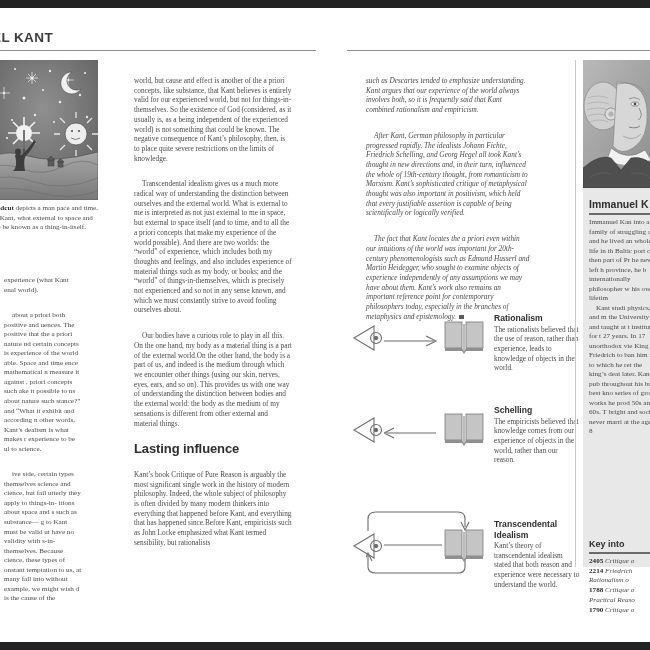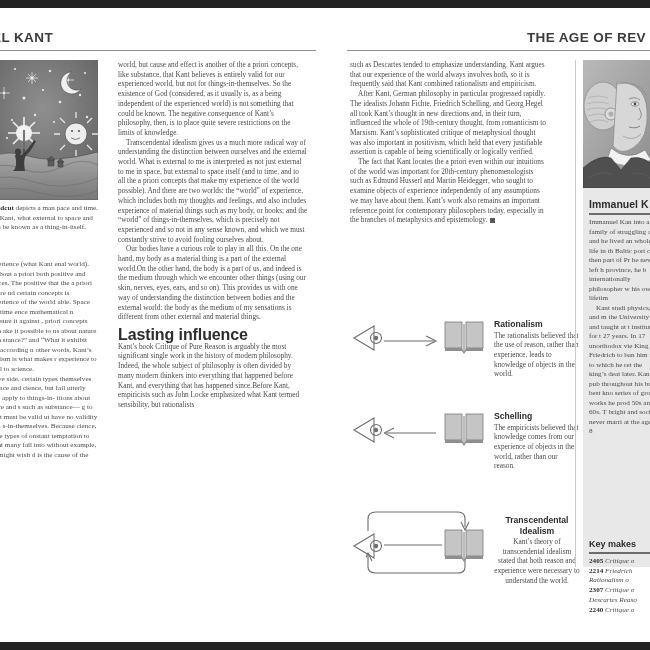--- a/index.html
+++ b/index.html
@@ -55,35 +55,35 @@
   
   .col {
     position: absolute;
     top: 52px;
     width: 99px;
     font-size: 7.15px;
     line-height: 9.55px;
     color: #4a4a4a;
     text-align: left;
   }
-  .col p { margin: 0; }
+  .col p { margin: 16px; }
   .col p.ind { text-indent: 8px; }
   .col1 { left: -12px; width: 110px; }
   .col2 { left: 118px; width: 190px; }
-  .col3 { left: 350px; width: 196px; }
+  .col3 { left: 350px; width: 196px; font-style: italic; }
 
   .col2 { font-size: 7.3px; line-height: 9.7px; }
   .col3 { font-size: 7.3px; line-height: 9.7px; }
 
   i { font-style: italic; }
 
   .subhead {
     font-family: "Liberation Sans", sans-serif;
     font-weight: bold;
-    font-size: 16px;
+    font-size: 13px;
     color: #2d2d2d;
     margin-top: 8px !important;
     margin-bottom: 2px !important;
     letter-spacing: -0.1px;
   }
   .endmark {
     display: inline-block;
     width: 4.5px; height: 4.5px;
     background: #5a5a5a;
     margin-left: 3px;
@@ -178,21 +178,21 @@
   
   .diagram {
     position: absolute;
     left: 350px; top: 305px;
     width: 230px;
     height: 310px;
   }
   .dg-row { position: absolute; left: 0; width: 230px; }
   .dg-eye { position: absolute; left: 2px; width: 34px; height: 30px; }
   .dg-book { position: absolute; left: 92px; width: 44px; height: 40px; }
-  .dg-txt { position: absolute; left: 144px; width: 86px; margin-top: 6px; }
+  .dg-txt { position: absolute; left: 144px; width: 86px; }
   .dg-h {
     font-family: "Liberation Sans", sans-serif;
     font-weight: bold;
     font-size: 8.6px;
     color: #2d2d2d;
     line-height: 10.5px;
     margin: 0 0 1px 0;
   }
   .dg-p {
     font-size: 7.3px;
@@ -211,21 +211,20 @@
 </style>
 </head>
 <body>
 
 <div class="topbar"></div>
 <div class="botbar"></div>
 
 <div class="page">
 
   <div class="runhead runhead-left">EL KANT</div>
-  <div class="runhead runhead-right">THE AGE OF REV</div>
   <div class="rule rule-left"></div>
   <div class="rule rule-right"></div>
 
   <div class="woodcut">
     <svg width="110" height="140" viewBox="0 0 110 140">
       <defs>
         <radialGradient id="sky" cx="50%" cy="35%" r="75%">
           <stop offset="0%" stop-color="#8f8f8f"></stop>
           <stop offset="100%" stop-color="#5e5e5e"></stop>
         </radialGradient>
@@ -413,21 +412,21 @@
         </svg>
       </div>
       <div class="dg-book" style="top:16px;">
         <svg width="44" height="40" viewBox="0 0 44 40">
           <rect x="3" y="5" width="17" height="26" fill="#c5c5c5" stroke="#7a7a7a" stroke-width="0.8"></rect>
           <rect x="24" y="5" width="17" height="26" fill="#c5c5c5" stroke="#7a7a7a" stroke-width="0.8"></rect>
           <path d="M3 31 L20 31 L22 35 L24 31 L41 31 L41 34 L24 34 L22 37 L20 34 L3 34 Z" fill="#8f8f8f"></path>
           <path d="M22 7 L22 35" stroke="#8f8f8f" stroke-width="1.2"></path>
         </svg>
       </div>
-      <div class="dg-txt" style="top:0;text-align:center;">
+      <div class="dg-txt" style="top:10px;">
         <p class="dg-h">Transcendental Idealism</p>
         <p class="dg-p">Kant’s theory of transcendental idealism stated that both reason and experience were necessary to understand the world.</p>
       </div>
     </div>
 
   </div>
 
   <div class="vdiv"></div>
   <div class="sidebox"></div>
 
@@ -477,24 +476,24 @@
     </svg>
   </div>
 
   <div class="bio-name">Immanuel K</div>
   <div class="bio-rule"></div>
   <div class="bio-text">
     <p>Immanuel Kan  into a family of  struggling arti  and he lived an  whole life in th  Baltic port city  then part of Pr  he never left h  province, he b  internationally  philosopher w  his own lifetim</p>
     <p class="ind">Kant studi  physics, and m  the University  and taught at t  institution for t  27 years. In 17  unorthodox vie  King Friedrich  to ban him fro  to which he ret  the king’s deat  later. Kant pub  throughout his  but is best kno  series of groun  works he prod  50s and 60s. T  bright and soci  he never marri  at the age of 8</p>
   </div>
 
-  <div class="kw-title">Key makes</div>
+  <div class="kw-title">Key into</div>
   <div class="kw-rule"></div>
   <div class="kw-list">
     <div><b>2405</b> <i>Critique o</i></div>
     <div><b>2214</b> <i>Friedrich</i></div>
     <div><i>Rationalism o</i></div>
-    <div><b>2307</b> <i>Critique o</i></div>
-    <div><i>Descartes Reaso</i></div>
-    <div><b>2240</b> <i>Critique o</i></div>
+    <div><b>1788</b> <i>Critique o</i></div>
+    <div><i>Practical Reaso</i></div>
+    <div><b>1790</b> <i>Critique o</i></div>
   </div>
 
 </div>
 
 </body></html>

